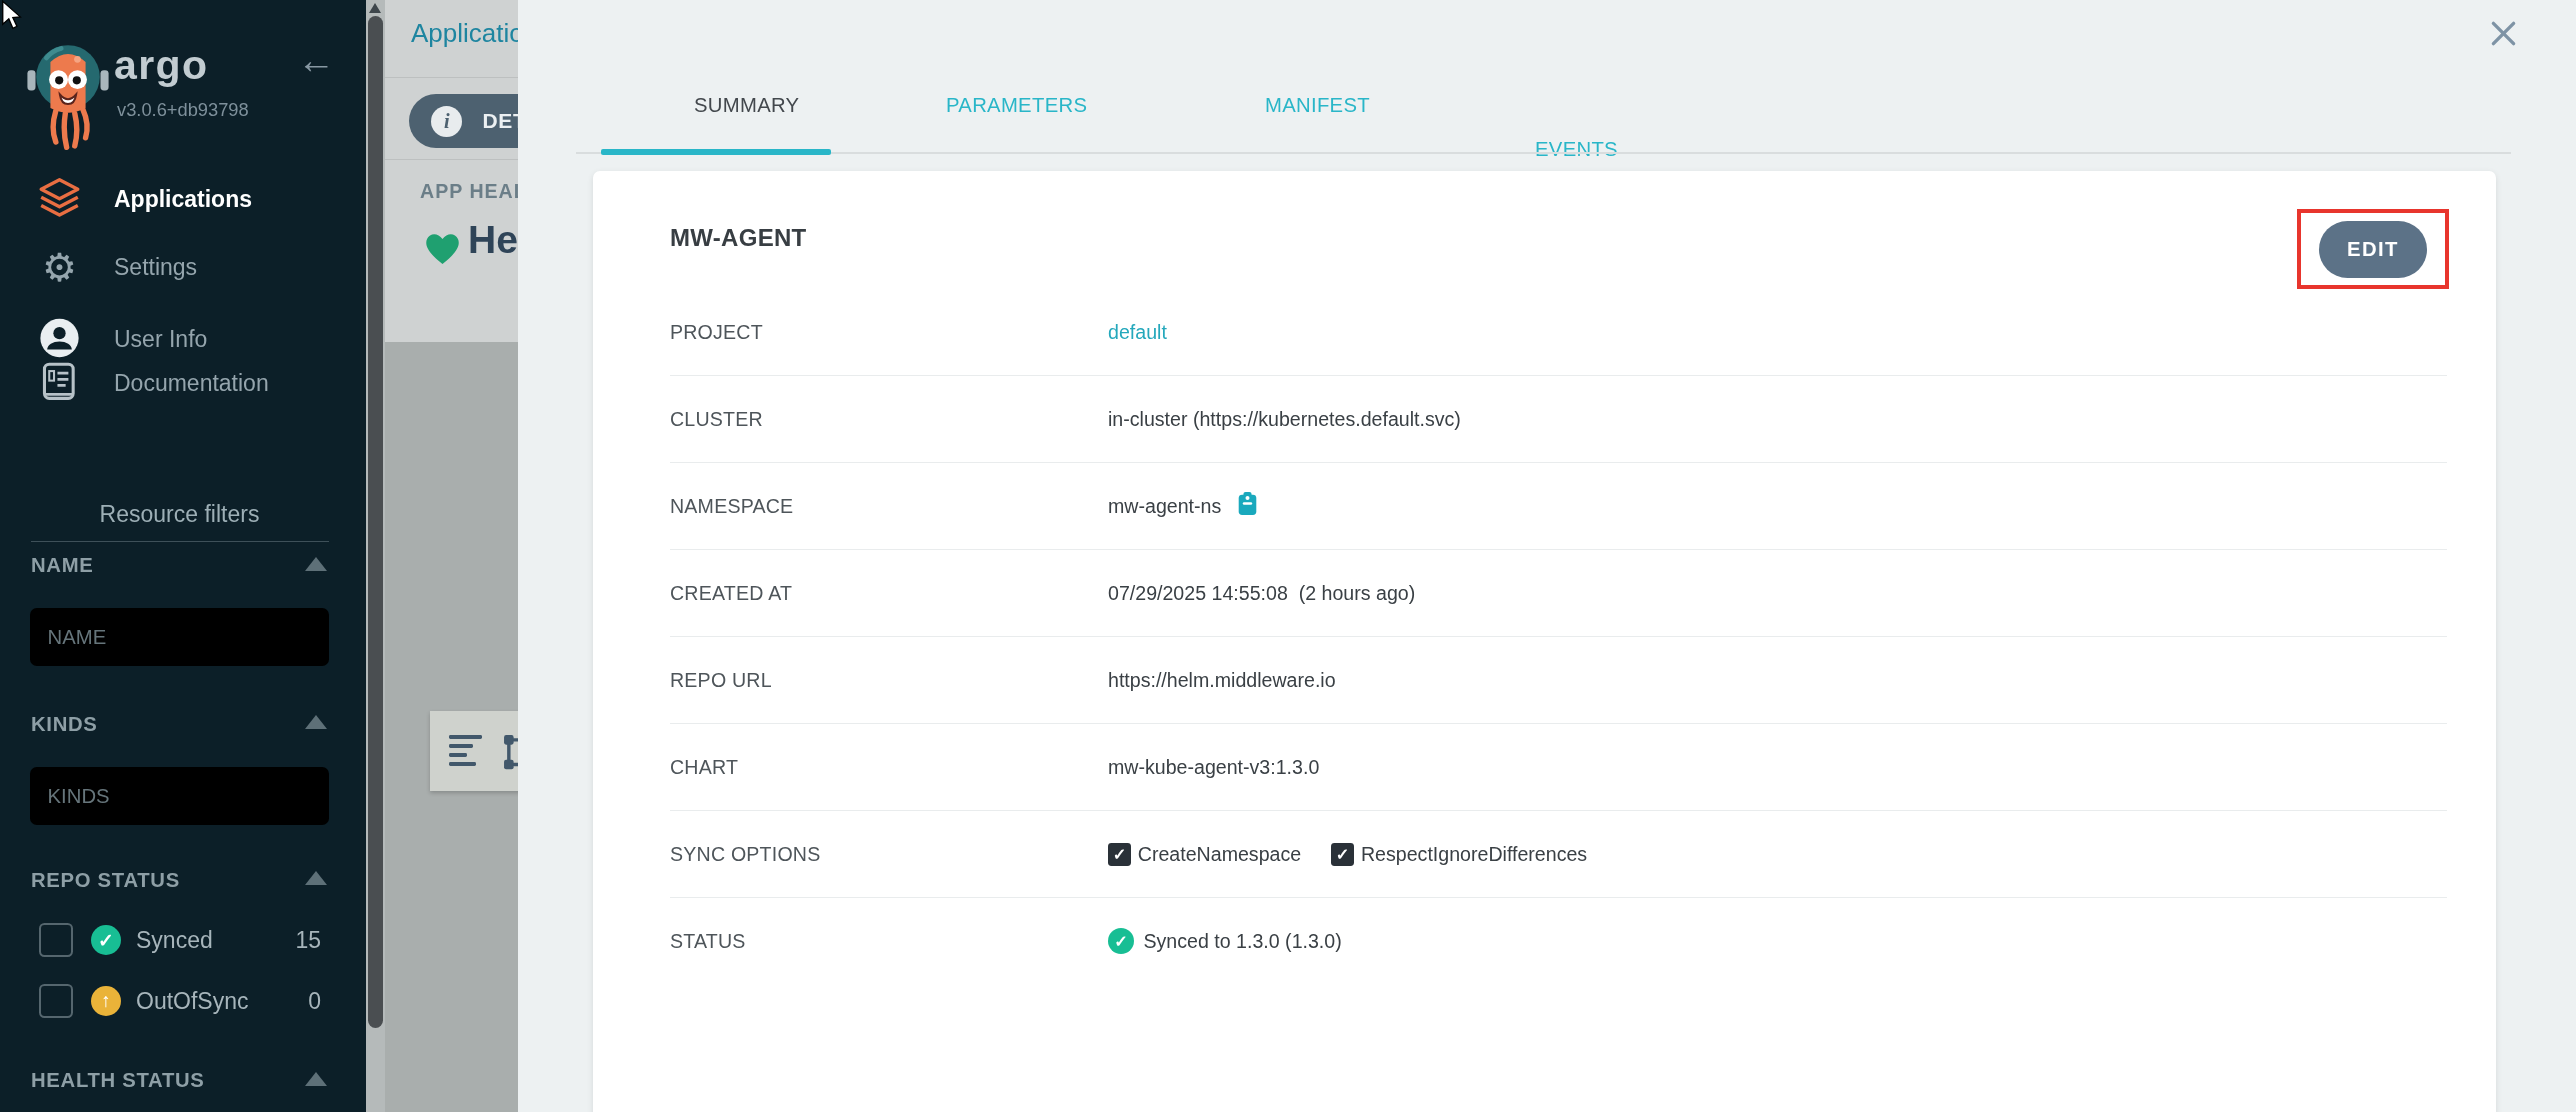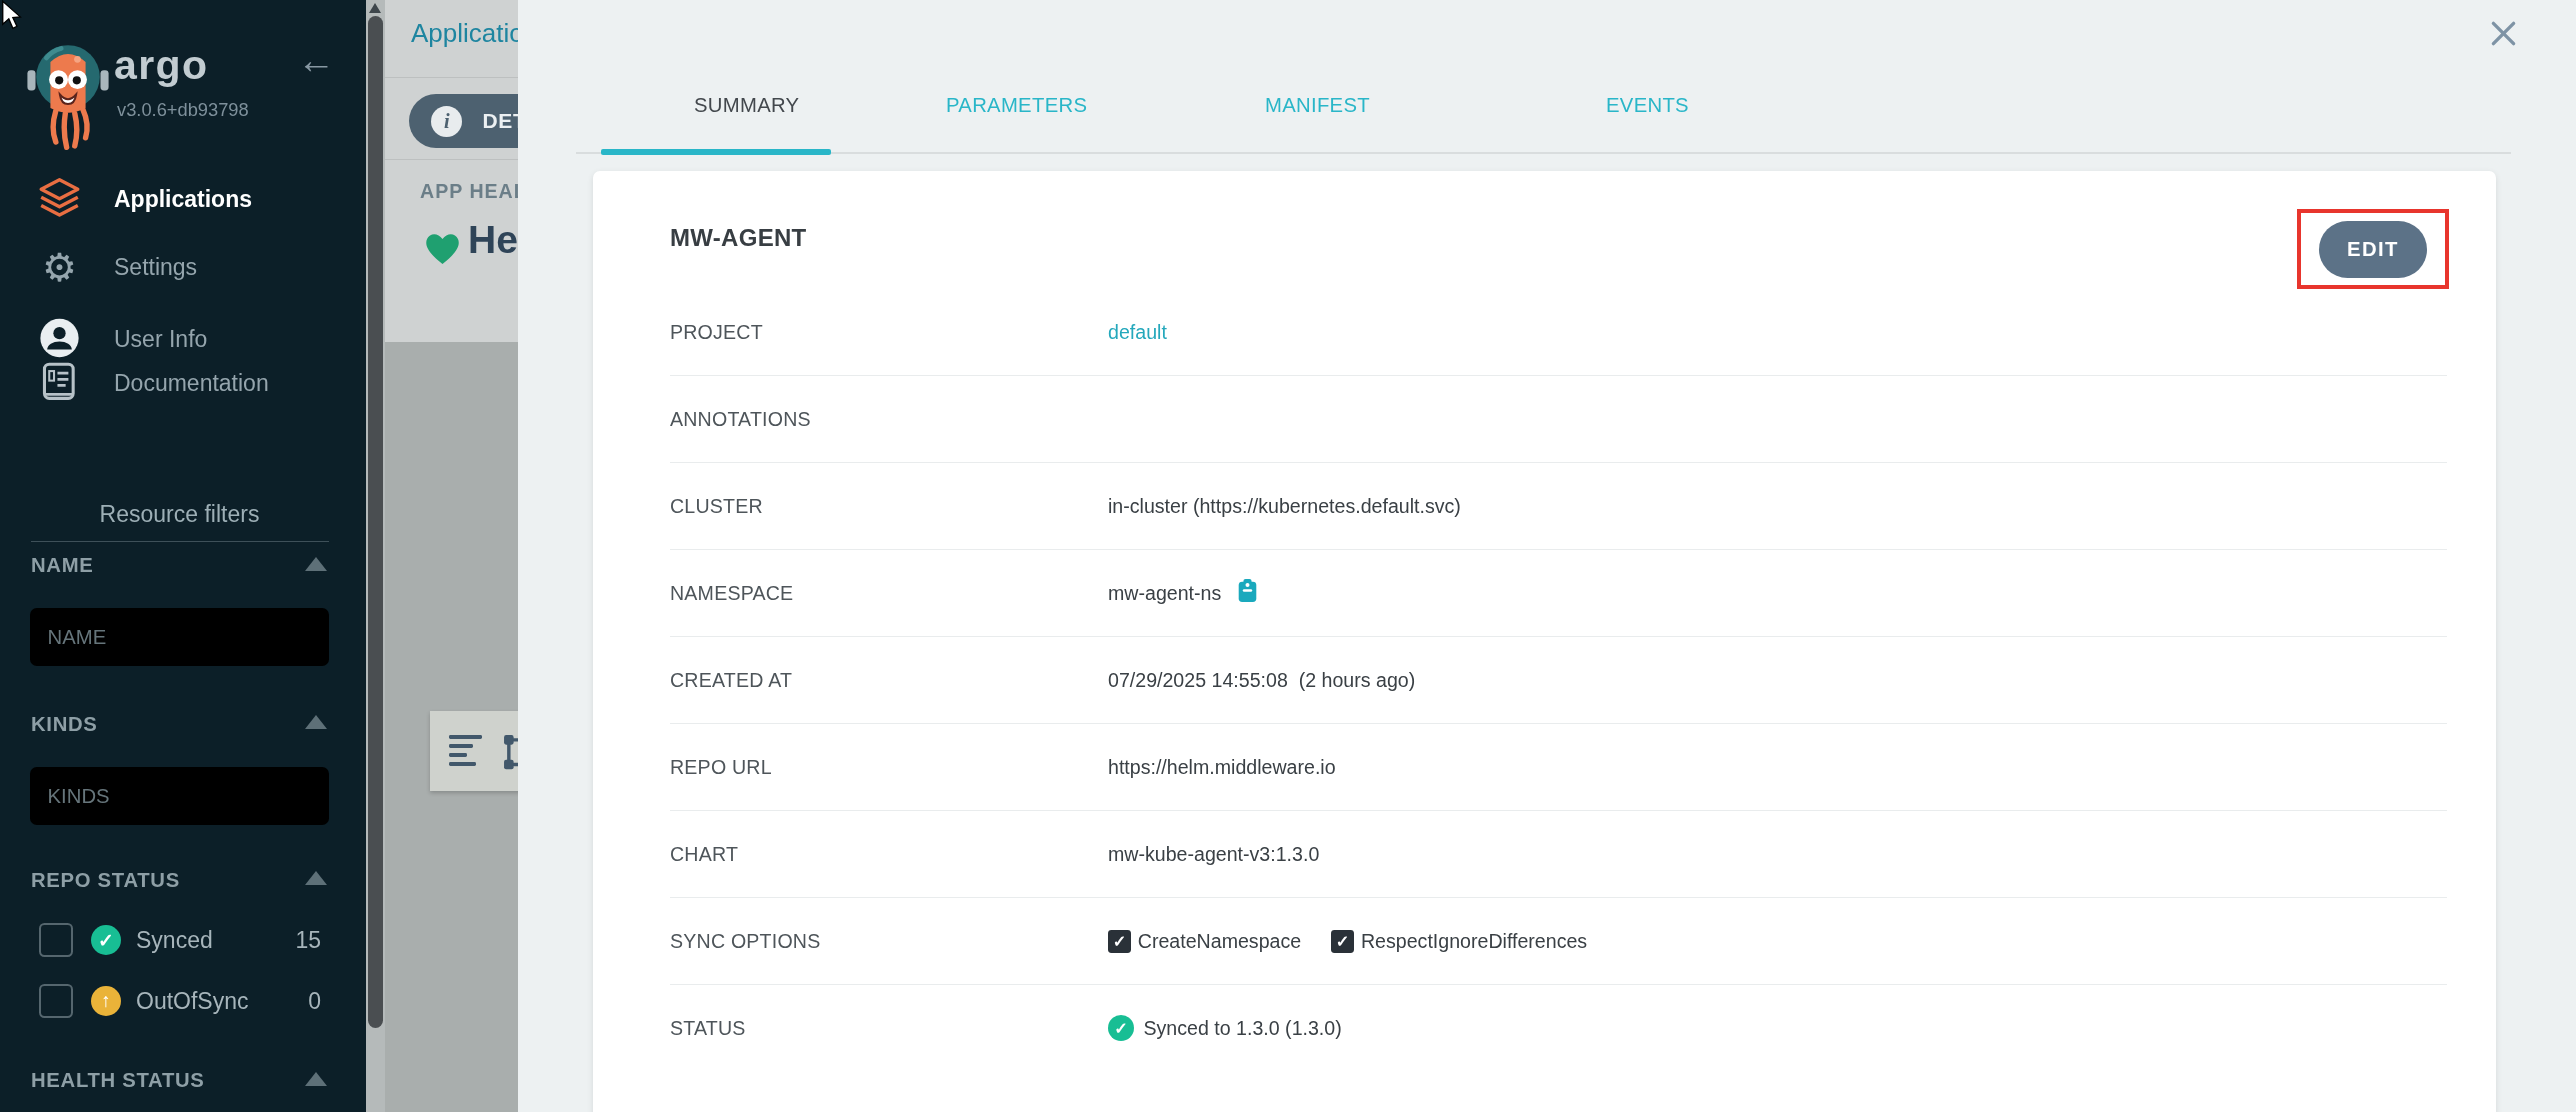--- a/index.html
+++ b/index.html
@@ -214,40 +214,36 @@
   <div class="close-x">
     <svg width="31" height="31" viewBox="0 0 46 46">
       <line x1="8" y1="8" x2="38" y2="38" stroke="#7E93A5" stroke-width="5" stroke-linecap="round"></line>
       <line x1="38" y1="8" x2="8" y2="38" stroke="#7E93A5" stroke-width="5" stroke-linecap="round"></line>
     </svg>
   </div>
 
   <div class="tab active" style="left:140px;">SUMMARY</div>
   <div class="tab" style="left:428px;">PARAMETERS</div>
   <div class="tab" style="left:747px;">MANIFEST</div>
-  <div class="tab" style="left:1088px;">EVENTS</div>
+  <div class="tab" style="left:1017px;margin-top:44px;">EVENTS</div>
   <div class="tabs-line"></div>
   <div class="tab-underline"></div>
 
   <div class="card">
     <div class="card-title">MW-AGENT</div>
     <div class="edit-box">
       <div class="edit-pill">EDIT</div>
     </div>
 
     <div class="rows">
       <div class="row">
         <div class="row-label">PROJECT</div>
         <div class="row-value">
             <span class="link-teal">default</span>
           </div>
-      </div>
-      <div class="row">
-        <div class="row-label">ANNOTATIONS</div>
-        <div class="row-value"></div>
       </div>
       <div class="row">
         <div class="row-label">CLUSTER</div>
         <div class="row-value">in-cluster (https://kubernetes.default.svc)</div>
       </div>
       <div class="row">
         <div class="row-label">NAMESPACE</div>
         <div class="row-value">
           <span>mw-agent-ns</span>
           <span class="copy-icon">

